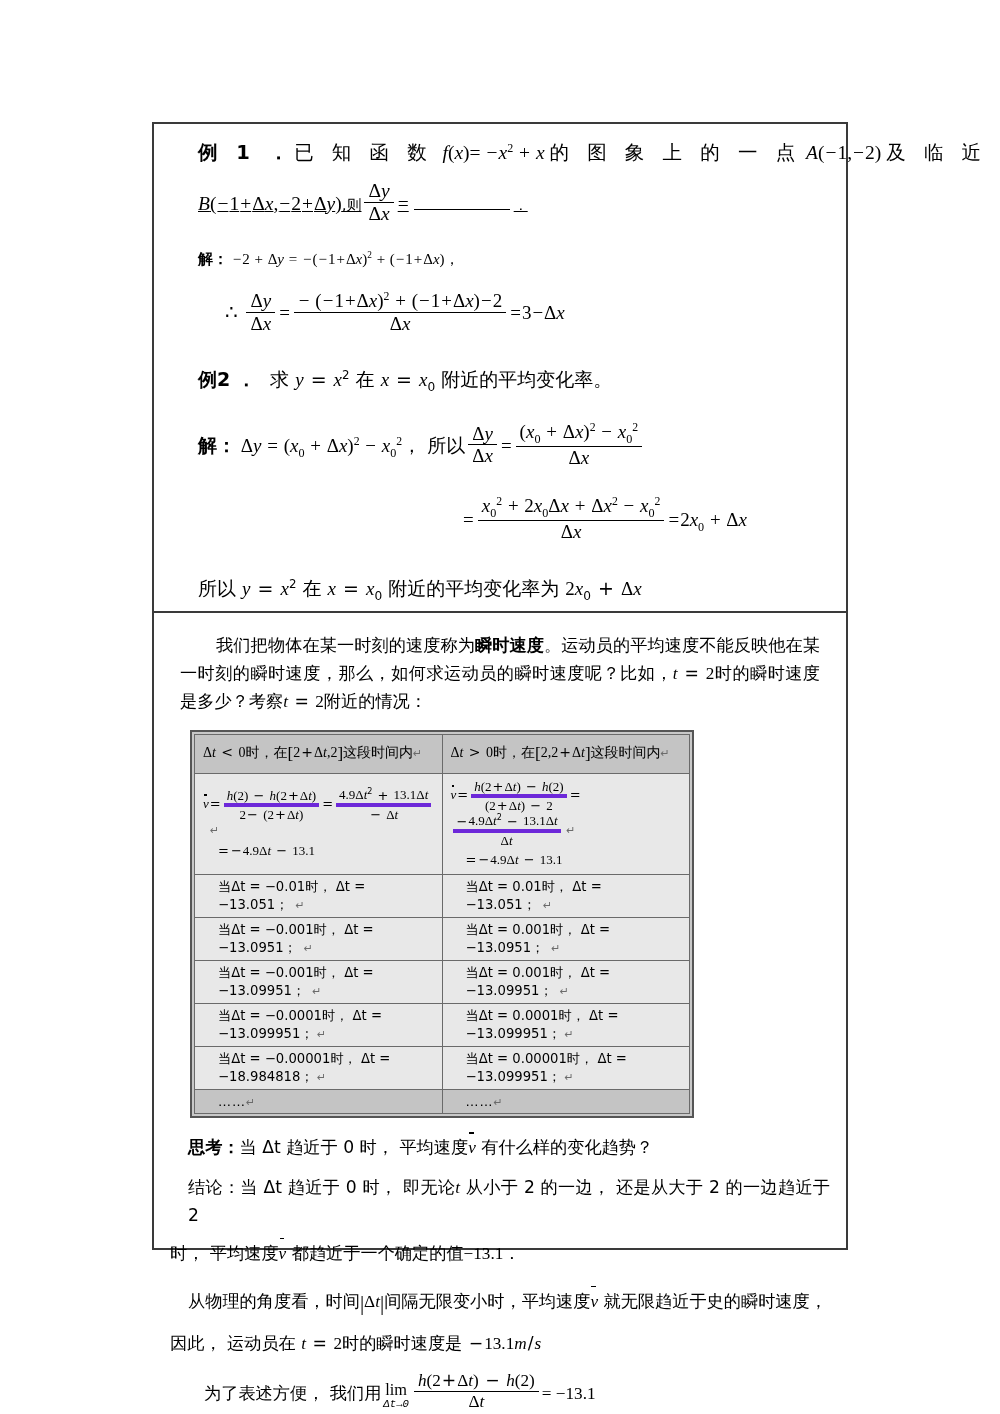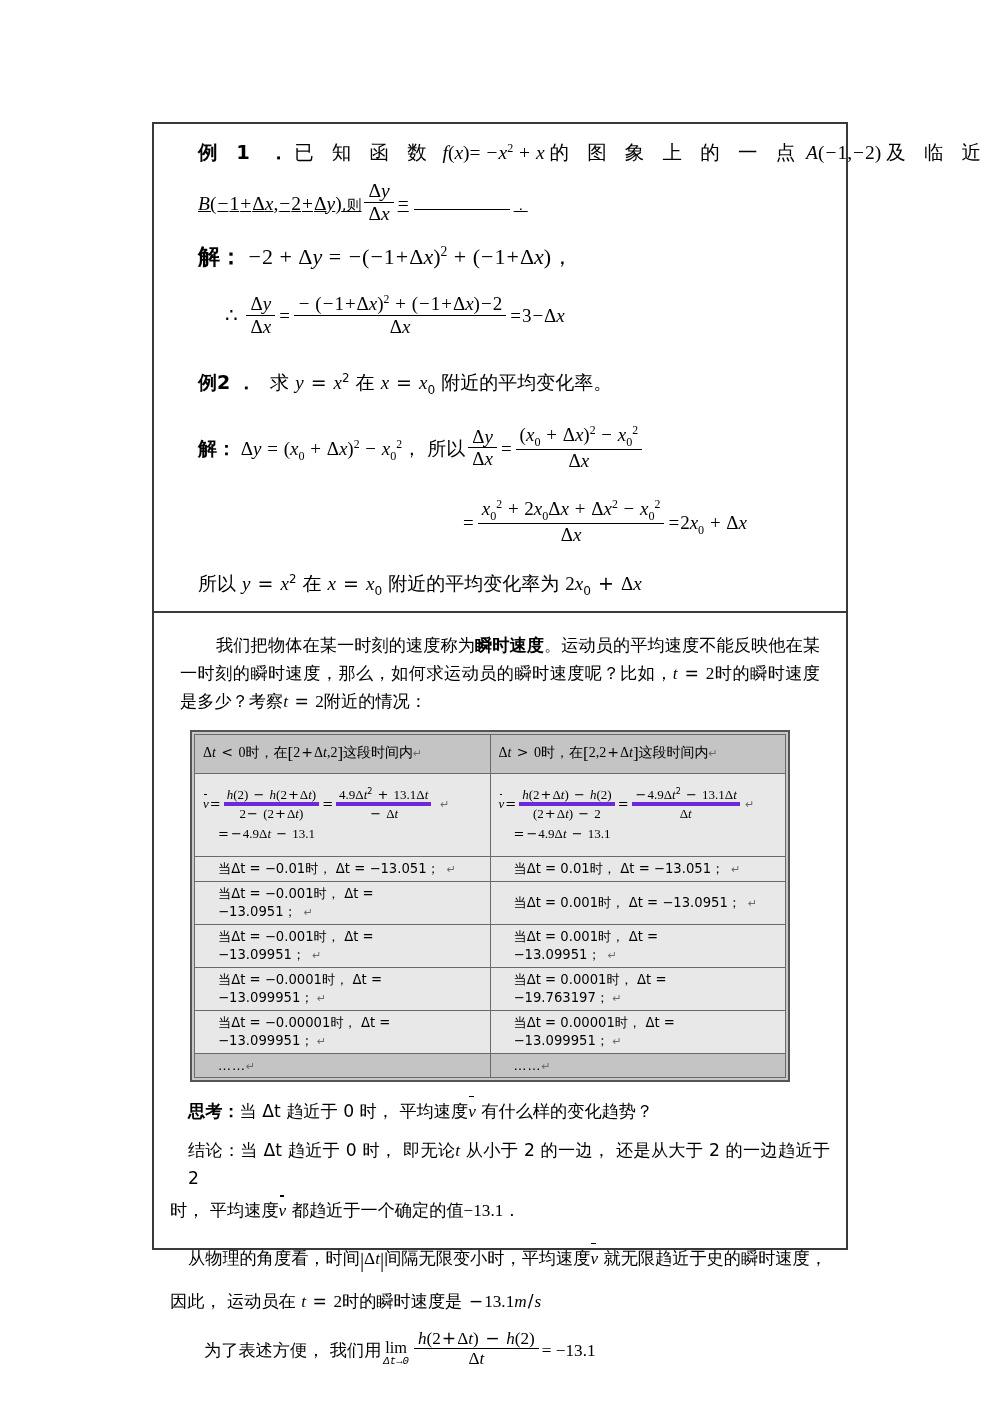--- a/index.html
+++ b/index.html
@@ -104,23 +104,23 @@
     white-space: nowrap;
   }
   .l2 {
     font-size: 19.5px;
     line-height: 1.5;
     padding-left: 26px;
     margin-top: 16px;
     text-decoration: underline;
   }
   .l3 {
-    font-size: 22px;
-    padding-left: 26px;
-    margin-top: 14px;
+    font-size: 15px;
+    padding-left: 26px;
+    margin-top: 22px;
   }
   .l4 {
     font-size: 19px;
     padding-left: 52px;
     margin-top: 24px;
   }
   .l5 {
     font-size: 19px;
     padding-left: 26px;
     margin-top: 30px;
@@ -131,21 +131,21 @@
     margin-top: 30px;
   }
   .l7 {
     font-size: 19px;
     padding-left: 290px;
     margin-top: 26px;
   }
   .l8 {
     font-size: 19px;
     padding-left: 26px;
-    margin-top: 22px;
+    margin-top: 30px;
   }
 
   .blank-line {
     display: inline-block;
     width: 96px;
     border-bottom: 1.6px solid #000;
     height: 0.9em;
     vertical-align: baseline;
     margin: 0 4px;
   }
@@ -162,21 +162,21 @@
   .indent2 { text-indent: 2.1em; }
 
   .p-intro { padding: 4px 10px 0 10px; }
 
   
   .tbl-wrap {
     margin: 14px 12px 0 20px;
     border: 2.5px solid #555;
     background: #c8c8c8;
     padding: 2px;
-    width: 600px;
+    width: 504px;
     box-sizing: border-box;
   }
   table.vt {
     border-collapse: collapse;
     width: 100%;
     table-layout: fixed;
     background: #e6e6e6;
   }
   table.vt td {
     border: 1px solid #6a6a6a;
@@ -215,21 +215,21 @@
 
   .tf { display: inline-block; vertical-align: middle; text-align:center; line-height: 1.18; margin: 0 2px; }
   .tf > .num { display:block; border-bottom: 4px solid #6d28d9; padding: 0 3px; }
   .tf > .den { display:block; padding: 0 3px; }
 
   .row2 { margin-top: 4px; padding-left: 14px; }
 
   
   .p-think { margin-top: 14px; padding-left: 18px; }
   .p-concl { margin-top: 12px; padding-left: 18px; }
-  .p-concl2 { margin-top: 2px; padding-left: 0px; }
+  .p-concl2 { margin-top: 8px; padding-left: 0px; }
   .p-phys { margin-top: 18px; padding-left: 18px; }
   .p-phys2 { margin-top: 10px; padding-left: 0px; }
   .p-lim { margin-top: 16px; padding-left: 34px; }
 
   .lim {
     display: inline-block;
     text-align: center;
     vertical-align: middle;
     line-height: 1.0;
     margin: 0 2px;
@@ -308,24 +308,24 @@
           <tr>
             <td><span>当Δt = −0.001时， Δt = −13.0951；</span><span class="pm">&nbsp;&nbsp;↵</span></td>
             <td><span>当Δt = 0.001时， Δt = −13.0951；</span><span class="pm">&nbsp;&nbsp;↵</span></td>
           </tr>
           <tr>
             <td><span>当Δt = −0.001时， Δt = −13.09951；</span><span class="pm">&nbsp;&nbsp;↵</span></td>
             <td><span>当Δt = 0.001时， Δt = −13.09951；</span><span class="pm">&nbsp;&nbsp;↵</span></td>
           </tr>
           <tr>
             <td><span>当Δt = −0.0001时， Δt = −13.099951；</span><span class="pm">&nbsp;↵</span></td>
-            <td><span>当Δt = 0.0001时， Δt = −19.763197；</span><span class="pm">&nbsp;↵</span></td>
-          </tr>
-          <tr>
-            <td><span>当Δt = −0.00001时， Δt = −13.099951；</span><span class="pm">&nbsp;↵</span></td>
+            <td><span>当Δt = 0.0001时， Δt = −13.099951；</span><span class="pm">&nbsp;↵</span></td>
+          </tr>
+          <tr>
+            <td><span>当Δt = −0.00001时， Δt = −18.984818；</span><span class="pm">&nbsp;↵</span></td>
             <td><span>当Δt = 0.00001时， Δt = −13.099951；</span><span class="pm">&nbsp;↵</span></td>
           </tr>
           <tr>
             <td class="dots"><span>……</span><span class="pm">↵</span></td>
             <td class="dots"><span>……</span><span class="pm">↵</span></td>
           </tr>
         </tbody>
           </table>
       </div>
 

